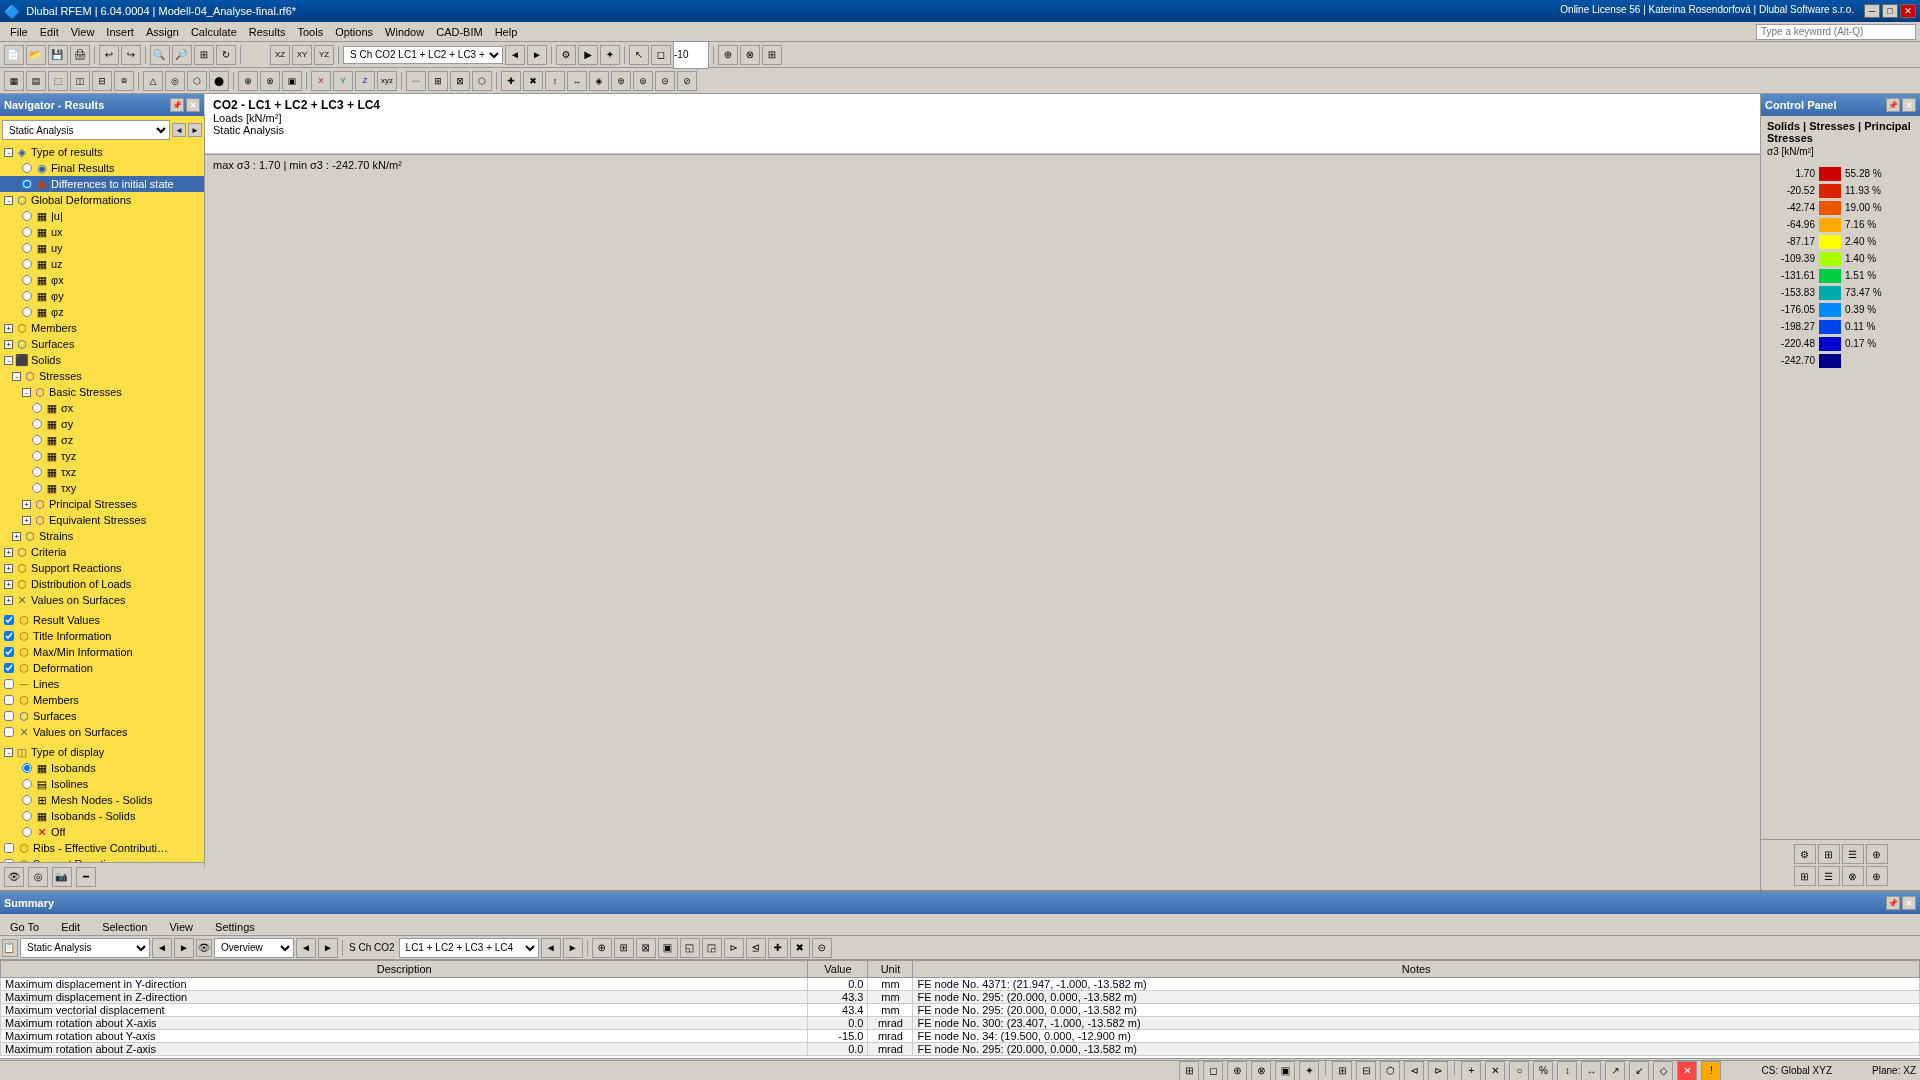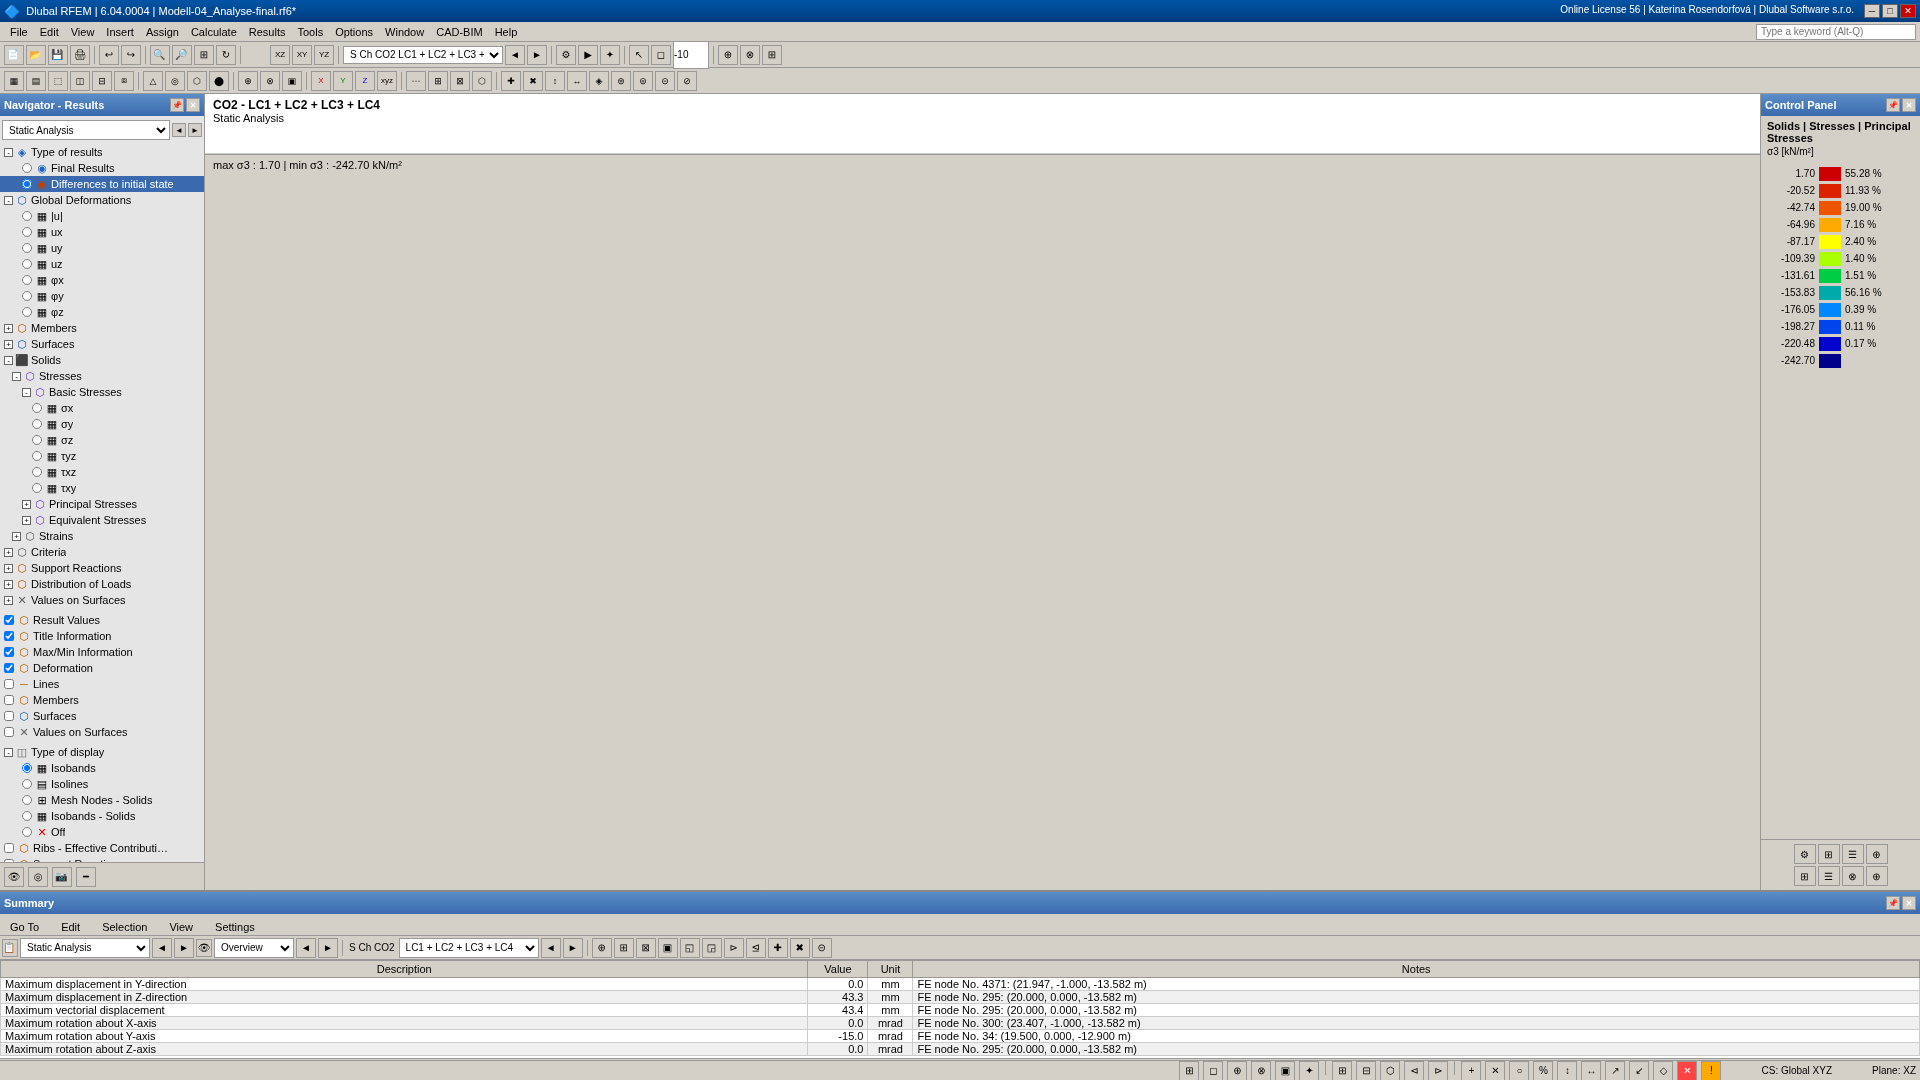--- a/index.html
+++ b/index.html
@@ -18,21 +18,21 @@
     
     #toolbar { height: 26px; background: #d4d0c8; display: flex; align-items: center; padding: 1px 4px; border-bottom: 1px solid #999; gap: 2px; }
     .toolbar-btn { width: 20px; height: 20px; background: #d4d0c8; border: 1px solid #999; display: flex; align-items: center; justify-content: center; cursor: pointer; font-size: 10px; }
     .toolbar-separator { width: 1px; height: 18px; background: #999; margin: 0 2px; }
     .toolbar-combo { height: 18px; background: #fff; border: 1px solid #999; font-size: 10px; padding: 0 2px; }
     
     
     #toolbar2 { height: 26px; background: #d4d0c8; display: flex; align-items: center; padding: 1px 4px; border-bottom: 1px solid #999; gap: 2px; }
     
     
-    #navigator { width: 205px; background: #e5e5e5; border-right: 1px solid #999; display: flex; flex-direction: column; flex-shrink: 0; }
+    #navigator { width: 205px; background: #fde047; border-right: 1px solid #999; display: flex; flex-direction: column; flex-shrink: 0; border-radius: 27px; }
     #navigator-header { height: 22px; background: linear-gradient(to bottom, #5b8dc7, #3a6aad); display: flex; align-items: center; padding: 0 4px; color: #fff; font-size: 11px; font-weight: bold; justify-content: space-between; }
     #navigator-content { overflow-y: auto; flex: 1; }
     .nav-combo { width: 100%; height: 20px; background: #fff; border: 1px solid #999; font-size: 10px; margin: 2px 0; padding: 0 2px; }
     .nav-row { display: flex; align-items: center; height: 16px; padding-left: 4px; cursor: pointer; }
     .nav-row.selected { background: #3a6aad; color: #fff; }
     .nav-indent-1 { padding-left: 12px; }
     .nav-indent-2 { padding-left: 22px; }
     .nav-indent-3 { padding-left: 32px; }
     .expand-btn { width: 9px; height: 9px; border: 1px solid #666; background: #fff; display: inline-flex; align-items: center; justify-content: center; font-size: 8px; margin-right: 2px; cursor: pointer; flex-shrink: 0; }
     .nav-icon { width: 14px; height: 14px; display: inline-flex; align-items: center; justify-content: center; flex-shrink: 0; margin-right: 2px; }
@@ -478,20 +478,21 @@
         <div class="toolbar-btn">◎</div>
         <div class="toolbar-btn">📷</div>
         <div class="toolbar-btn">━</div>
       </div>
     </div>
 
     <div class="viewport-main">
 
       <div id="viewport-info">
         <div style="font-weight:bold; font-size:12px;">CO2 - LC1 + LC2 + LC3 + LC4</div>
+        <div>Loads [kN/m²]</div>
         <div>Static Analysis</div>
       </div>
 
       <div id="viewport">
 
         <svg width="100%" height="100%" style="position:absolute;top:0;left:0;">
           <defs>
             <radialGradient id="stressGrad" cx="65%" cy="55%" r="45%" fx="65%" fy="55%">
               <stop offset="0%" stop-color="#000088"></stop>
               <stop offset="8%" stop-color="#0000cc"></stop>
@@ -611,21 +612,21 @@
             <span class="legend-pct">1.40 %</span>
           </div>
           <div class="legend-row">
             <span class="legend-value">-131.61</span>
             <div class="legend-color" style="background: rgb(0, 204, 68);"></div>
             <span class="legend-pct">1.51 %</span>
           </div>
           <div class="legend-row">
             <span class="legend-value">-153.83</span>
             <div class="legend-color" style="background: rgb(0, 170, 170);"></div>
-            <span class="legend-pct">56.16 %</span>
+            <span class="legend-pct">73.47 %</span>
           </div>
           <div class="legend-row">
             <span class="legend-value">-176.05</span>
             <div class="legend-color" style="background: rgb(0, 136, 255);"></div>
             <span class="legend-pct">0.39 %</span>
           </div>
           <div class="legend-row">
             <span class="legend-value">-198.27</span>
             <div class="legend-color" style="background: rgb(0, 68, 238);"></div>
             <span class="legend-pct">0.11 %</span>

